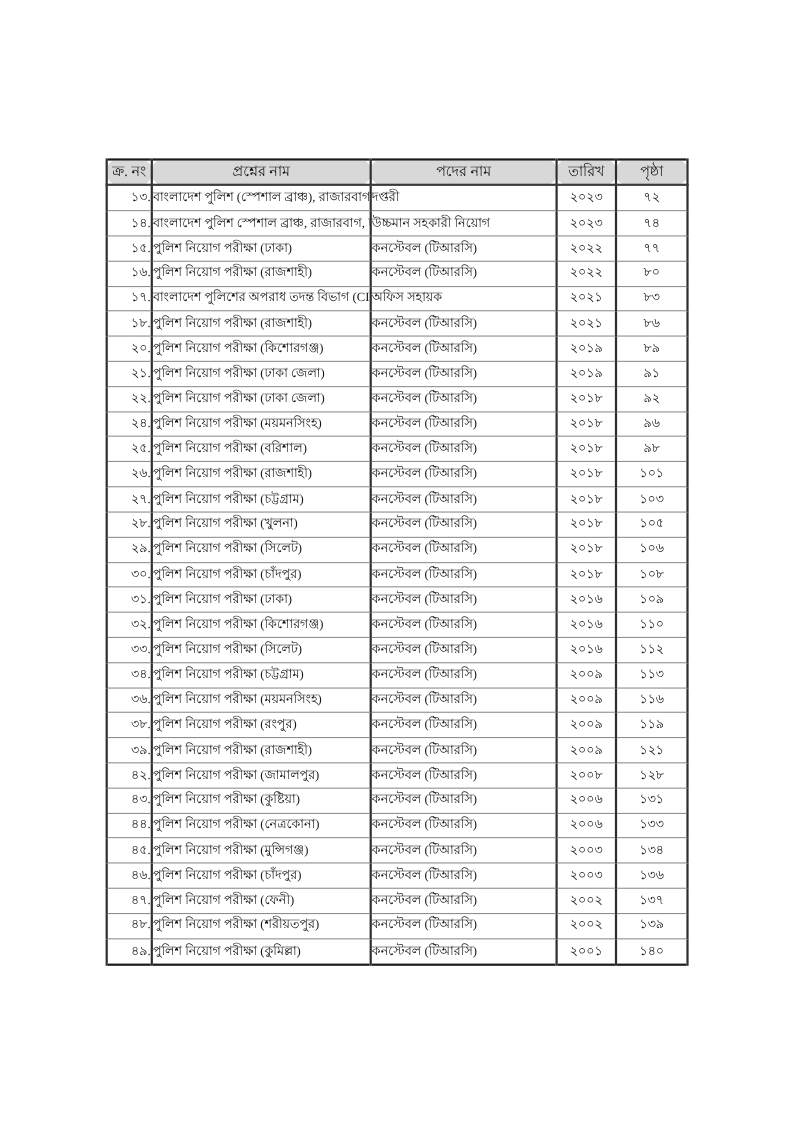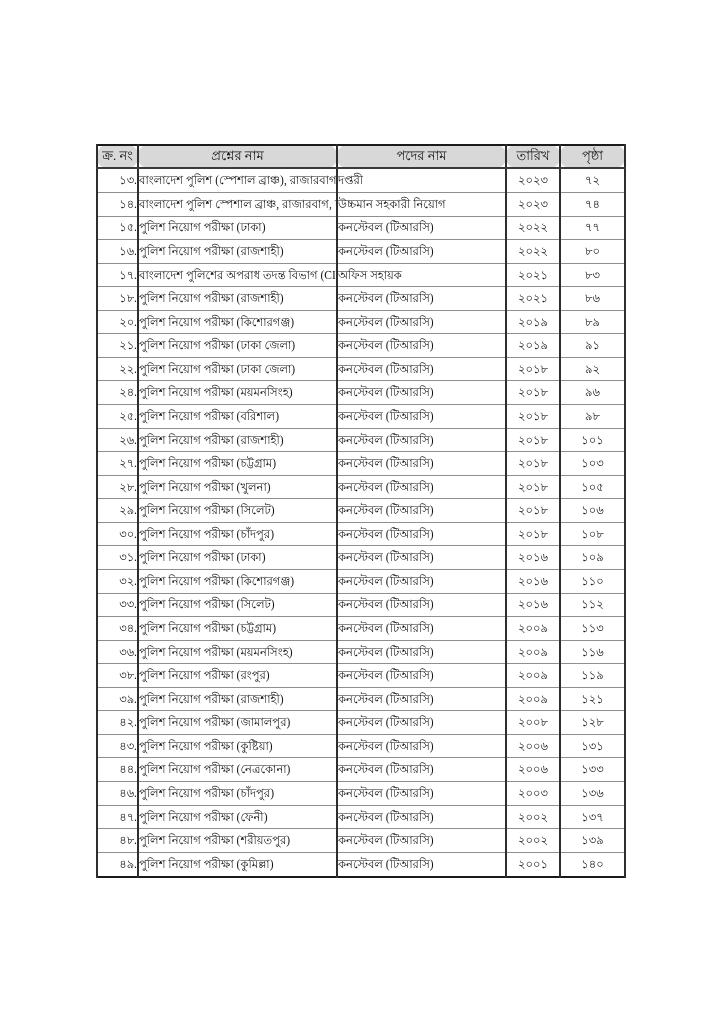--- a/index.html
+++ b/index.html
@@ -237,20 +237,27 @@
           <td class="col-page">১৩১</td>
         </tr>
         <tr>
           <td class="col-serial">৪৪.</td>
           <td class="col-question">পুলিশ নিয়োগ পরীক্ষা (নেত্রকোনা)</td>
           <td class="col-post">কনস্টেবল (টিআরসি)</td>
           <td class="col-year">২০০৬</td>
           <td class="col-page">১৩৩</td>
         </tr>
         <tr>
+          <td class="col-serial">৪৫.</td>
+          <td class="col-question">পুলিশ নিয়োগ পরীক্ষা (মুন্সিগঞ্জ)</td>
+          <td class="col-post">কনস্টেবল (টিআরসি)</td>
+          <td class="col-year">২০০৩</td>
+          <td class="col-page">১৩৪</td>
+        </tr>
+        <tr>
           <td class="col-serial">৪৬.</td>
           <td class="col-question">পুলিশ নিয়োগ পরীক্ষা (চাঁদপুর)</td>
           <td class="col-post">কনস্টেবল (টিআরসি)</td>
           <td class="col-year">২০০৩</td>
           <td class="col-page">১৩৬</td>
         </tr>
         <tr>
           <td class="col-serial">৪৭.</td>
           <td class="col-question">পুলিশ নিয়োগ পরীক্ষা (ফেনী)</td>
           <td class="col-post">কনস্টেবল (টিআরসি)</td>

